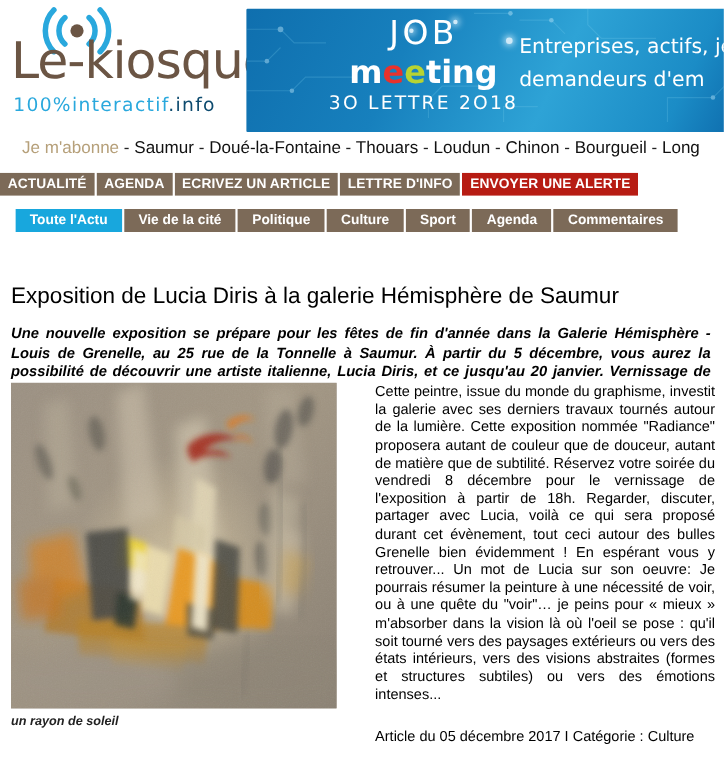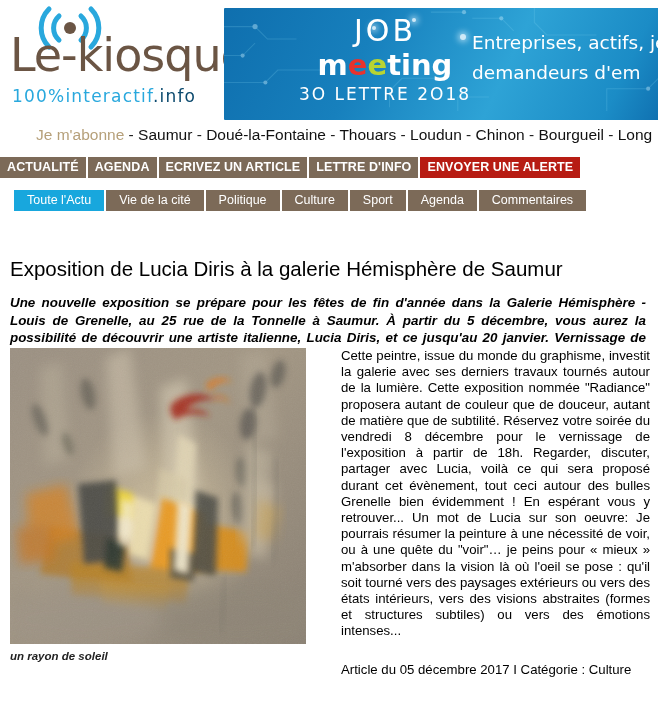--- a/index.html
+++ b/index.html
@@ -137,21 +137,21 @@
   .citynav {
     position: absolute;
     left: 0;
     top: 122px;
     width: 658px;
     height: 26px;
     font-size: 15.5px;
     line-height: 26px;
     white-space: nowrap;
     overflow: hidden;
-    padding-left: 36px;
+    padding-left: 20px;
     box-sizing: border-box;
   }
   .citynav .abonne { color: #b6a07a; }
   .citynav .sep { color: #222; }
   .citynav a { color: #111; text-decoration: none; }
 
   
   .mainmenu {
     position: absolute;
     left: 0;
@@ -183,21 +183,21 @@
     width: 644px;
     height: 21px;
     display: flex;
     gap: 2px;
     overflow: hidden;
   }
   .subtabs .st {
     background: #7c6a58;
     color: #ffffff;
     font-size: 12.5px;
-    font-weight: 400;
+    font-weight: 700;
     line-height: 21px;
     height: 35px;
     padding: 0 13px;
     white-space: nowrap;
   }
   .subtabs .st.active { background: #18a7dd; }
 
   
   .article {
     position: absolute;

